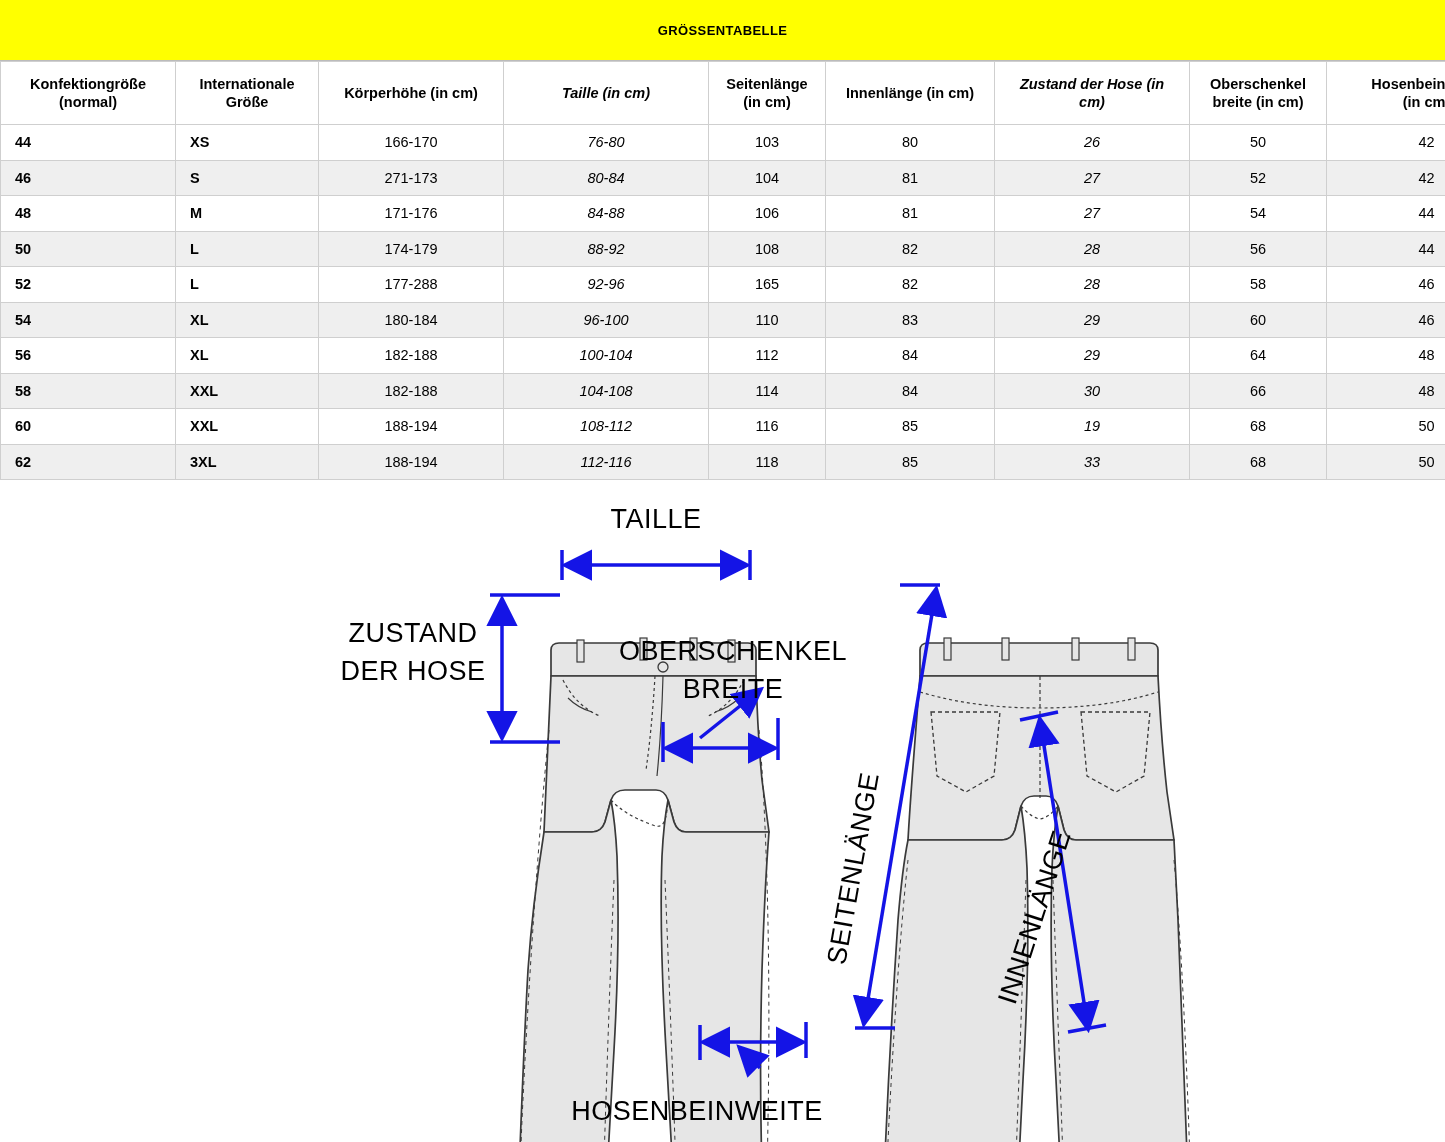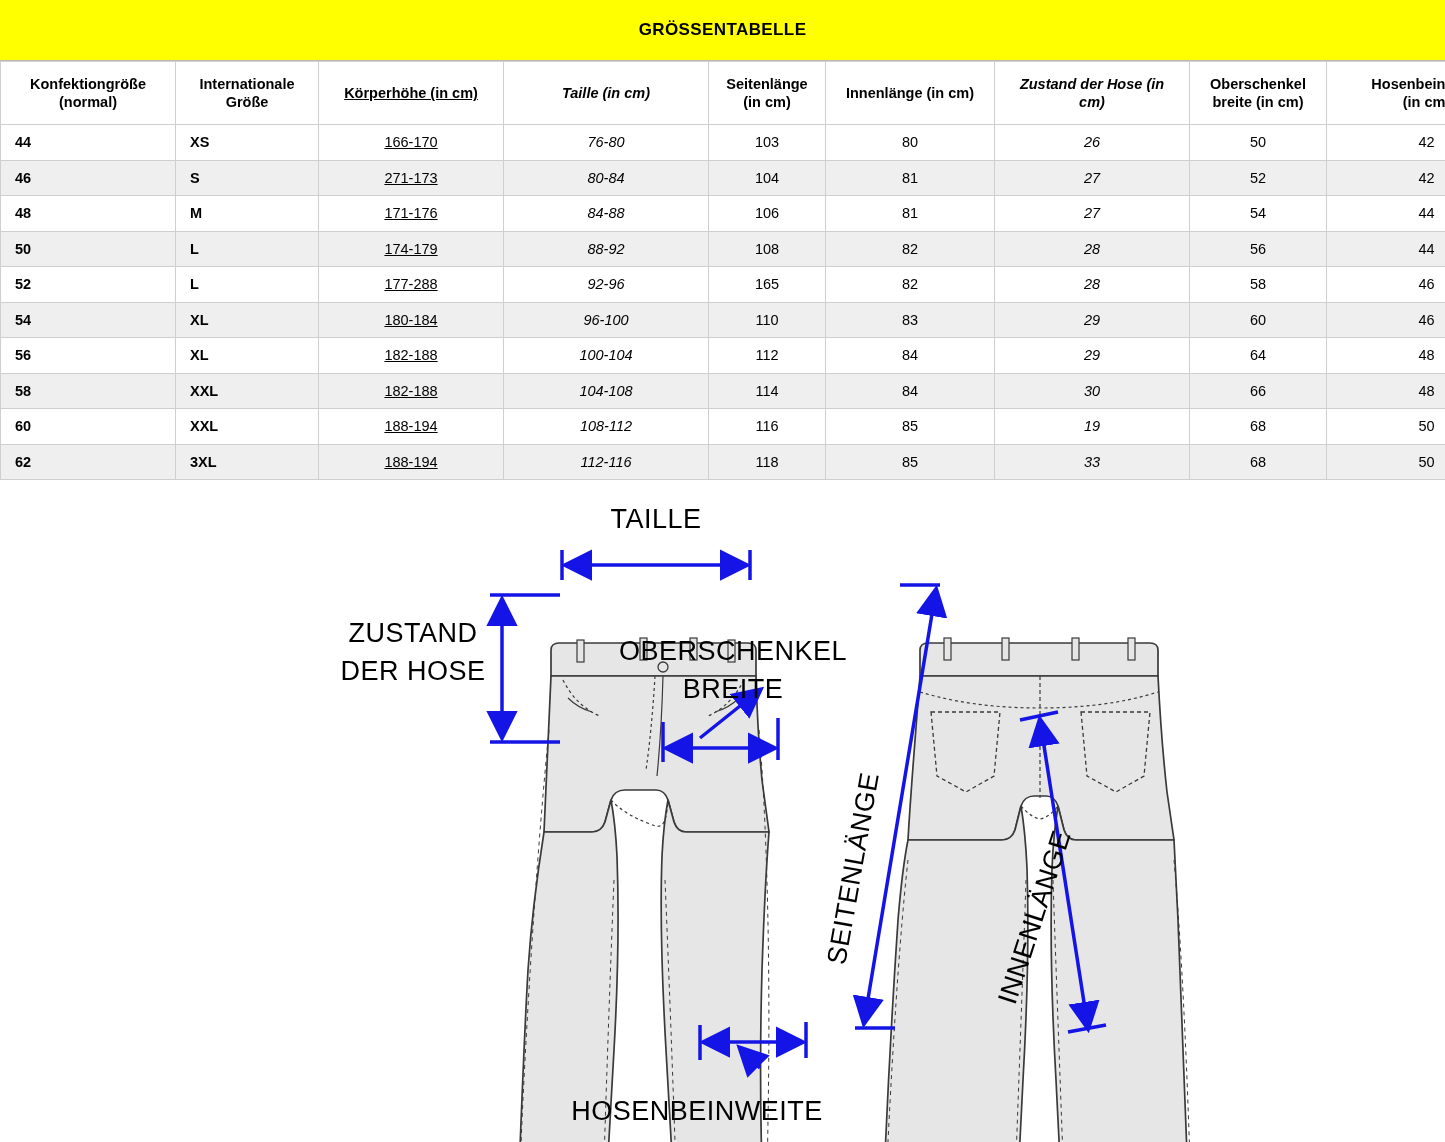--- a/index.html
+++ b/index.html
@@ -23,21 +23,21 @@
   
   .title-bar {
     height: 60px;
     background: #ffff00;
     display: flex;
     align-items: center;
     justify-content: center;
     border-bottom: 1px solid #bbbbbb;
   }
   .title-bar .title-text {
-    font-size: 17px;
+    font-size: 13px;
     font-weight: bold;
     letter-spacing: 0.4px;
     color: #000000;
   }
 
   
   table.size-table {
     border-collapse: collapse;
     width: 1445px;
     table-layout: fixed;
@@ -69,21 +69,21 @@
     font-weight: bold;
     text-align: left;
     padding-left: 14px;
   }
   table.size-table th.col0,
   table.size-table th.col1 {
     text-align: center;
   }
   th.col0, td.col0 { width: 166px; }
   th.col1, td.col1 { width: 134px; }
-  th.col2, td.col2 { width: 176px; text-decoration: underline; }
+  th.col2, td.col2 { width: 176px; }
   th.col3, td.col3 { width: 196px; font-style: italic; }
   th.col4, td.col4 { width: 108px; }
   th.col5, td.col5 { width: 160px; }
   th.col6, td.col6 { width: 186px; font-style: italic; }
   th.col7, td.col7 { width: 128px; }
   th.col8, td.col8 { width: 191px; }
 
   
   .diagram {
     position: relative;

